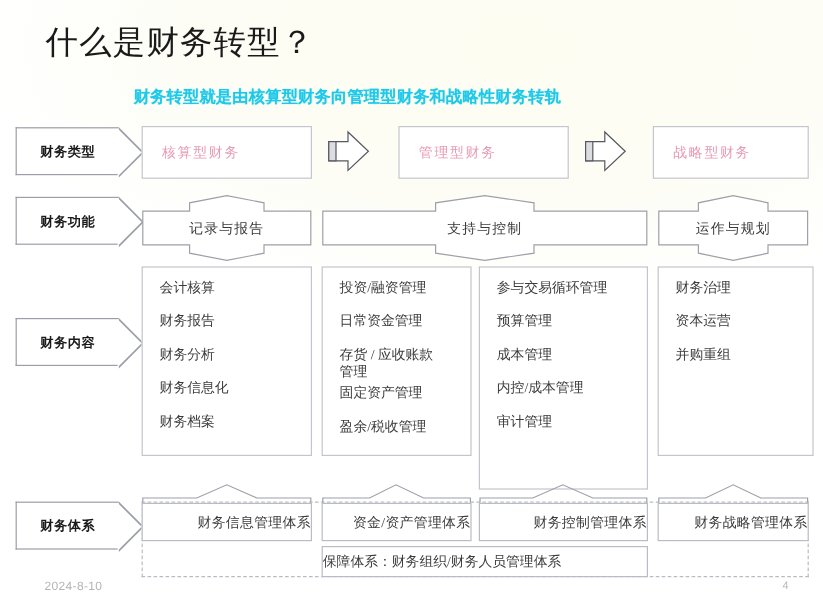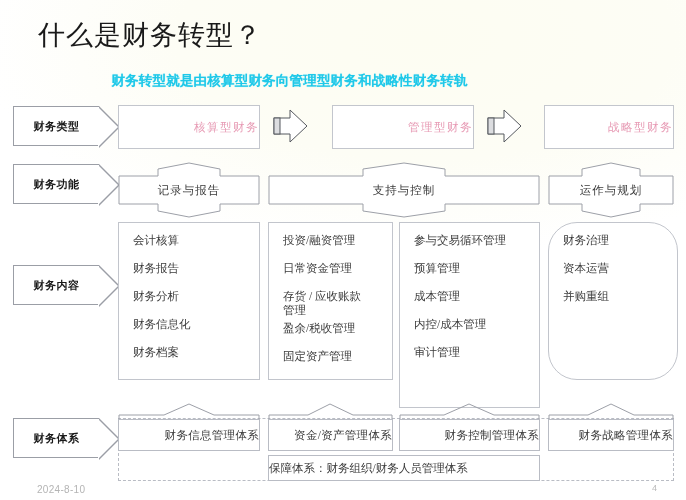--- a/index.html
+++ b/index.html
@@ -33,22 +33,23 @@
     text-shadow:0 0 1px #7fe3f5;
     white-space:nowrap;
   }
 
   
   .box{
     position:absolute;
     box-sizing:border-box;
     background:#ffffff;
     border:1px solid #b9bcc4;
-    display:flex;align-items:center;justify-content:flex-end;
+    display:flex;align-items:center;justify-content:flex-start;
     text-align:center;
+    padding-left:16px;
   }
   .type-box{
     height:44px;
     font-size:11.5px;color:#e79ab4;letter-spacing:1.5px;
     border-color:#c3c6cd;
   }
 
   
   .rowlabel{
     position:absolute;
@@ -218,33 +219,33 @@
     <div class="item">财务分析</div>
     <div class="item">财务信息化</div>
     <div class="item">财务档案</div>
   </div>
 
   <div class="col" style="left:268px;width:125px;height:158px;">
     <div class="item">投资/融资管理</div>
     <div class="item">日常资金管理</div>
     <div class="item" style="margin-bottom:4px;">存货 / 应收账款
 管理</div>
+    <div class="item">固定资产管理</div>
     <div class="item">盈余/税收管理</div>
-    <div class="item">固定资产管理</div>
   </div>
 
   <div class="col" style="left:399px;width:141px;height:186px;">
     <div class="item">参与交易循环管理</div>
     <div class="item">预算管理</div>
     <div class="item">成本管理</div>
     <div class="item">内控/成本管理</div>
     <div class="item">审计管理</div>
   </div>
 
-  <div class="col" style="left:548px;width:130px;height:158px;border-radius:29px;">
+  <div class="col" style="left:548px;width:130px;height:158px;">
     <div class="item">财务治理</div>
     <div class="item">资本运营</div>
     <div class="item">并购重组</div>
   </div>
 
   <div class="dashframe" style="left:118px;top:418px;width:556px;height:63px;"></div>
 
   <div style="position:absolute;left:118px;top:403px;width:142px;height:18px;">
     <svg width="142" height="18" viewBox="0 0 142 18" preserveAspectRatio="none">
       <path d="M1 17 L1 12 L46 12 L71 1 L96 12 L141 12 L141 17" fill="none" stroke="#9da0a8" stroke-width="1"></path>

